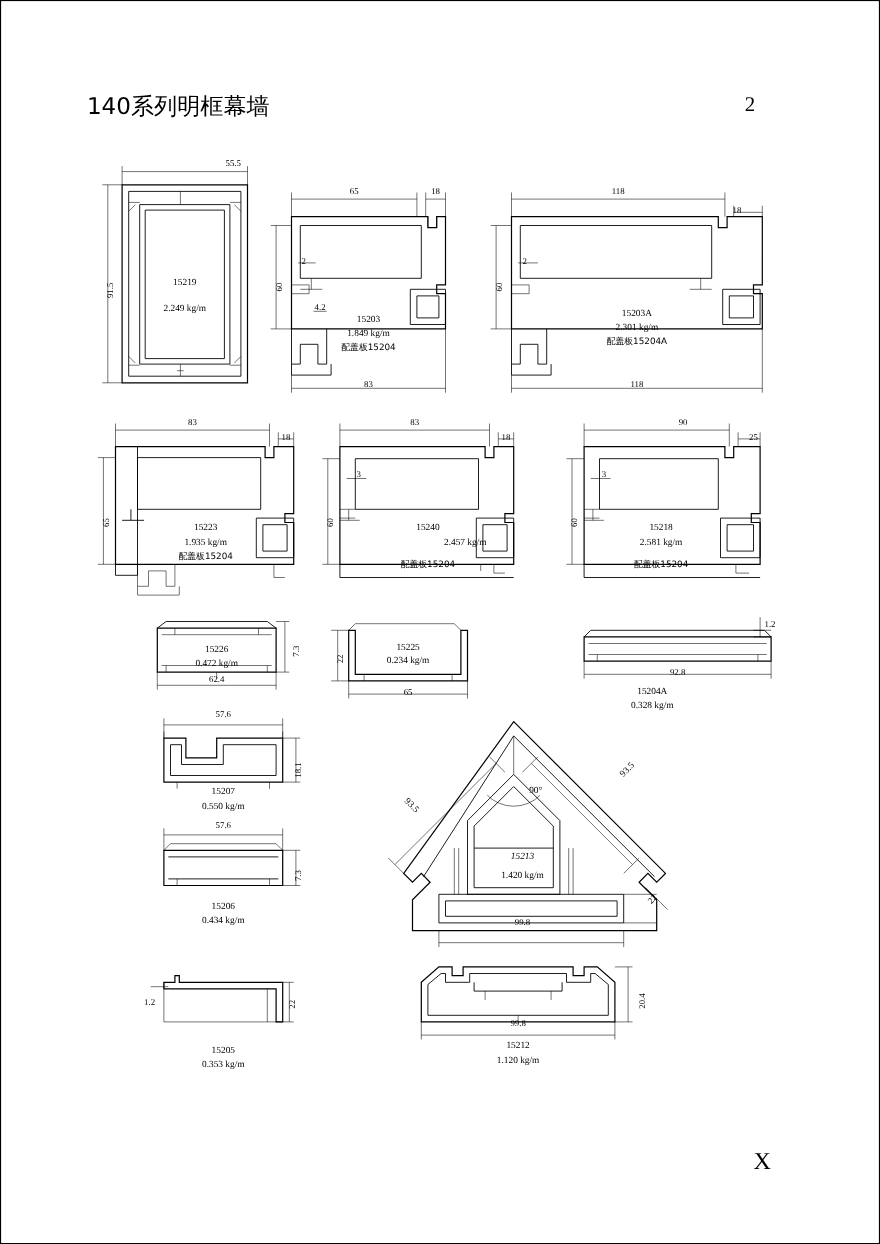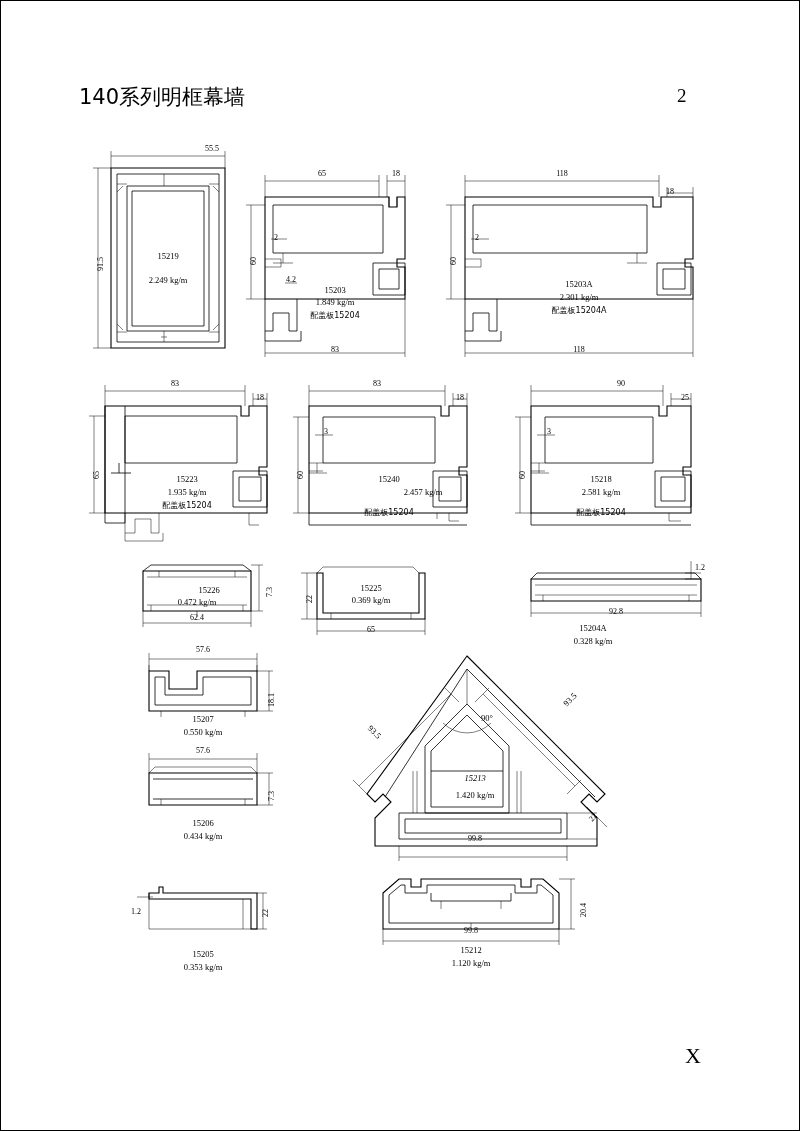--- a/index.html
+++ b/index.html
@@ -323,27 +323,27 @@
   <div class="lbl cn c" style="left:388px;top:506px;">配盖板15204</div>
 
   <div class="dim c" style="left:620px;top:378px;">90</div>
   <div class="dim c" style="left:684px;top:392px;">25</div>
   <div class="dimv" style="left:517px;top:478px;">60</div>
   <div class="dim" style="left:546px;top:426px;">3</div>
   <div class="lbl c" style="left:600px;top:473px;">15218</div>
   <div class="lbl c" style="left:600px;top:486px;">2.581 kg/m</div>
   <div class="lbl cn c" style="left:600px;top:506px;">配盖板15204</div>
 
-  <div class="lbl c" style="left:196px;top:584px;margin-left:12px;">15226</div>
+  <div class="lbl c" style="left:196px;top:584px;">15226</div>
   <div class="lbl c" style="left:196px;top:596px;">0.472 kg/m</div>
   <div class="dim c" style="left:196px;top:612px;">62.4</div>
   <div class="dimv" style="left:264px;top:596px;">7.3</div>
 
   <div class="lbl c" style="left:370px;top:582px;">15225</div>
-  <div class="lbl c" style="left:370px;top:594px;">0.369 kg/m</div>
+  <div class="lbl c" style="left:370px;top:594px;">0.234 kg/m</div>
   <div class="dim c" style="left:370px;top:624px;">65</div>
   <div class="dimv" style="left:304px;top:602px;">22</div>
 
   <div class="dim" style="left:694px;top:562px;">1.2</div>
   <div class="dim c" style="left:615px;top:606px;">92.8</div>
   <div class="lbl c" style="left:592px;top:622px;">15204A</div>
   <div class="lbl c" style="left:592px;top:635px;">0.328 kg/m</div>
 
   <div class="dim c" style="left:202px;top:644px;">57.6</div>
   <div class="dimv" style="left:266px;top:706px;">18.1</div>

